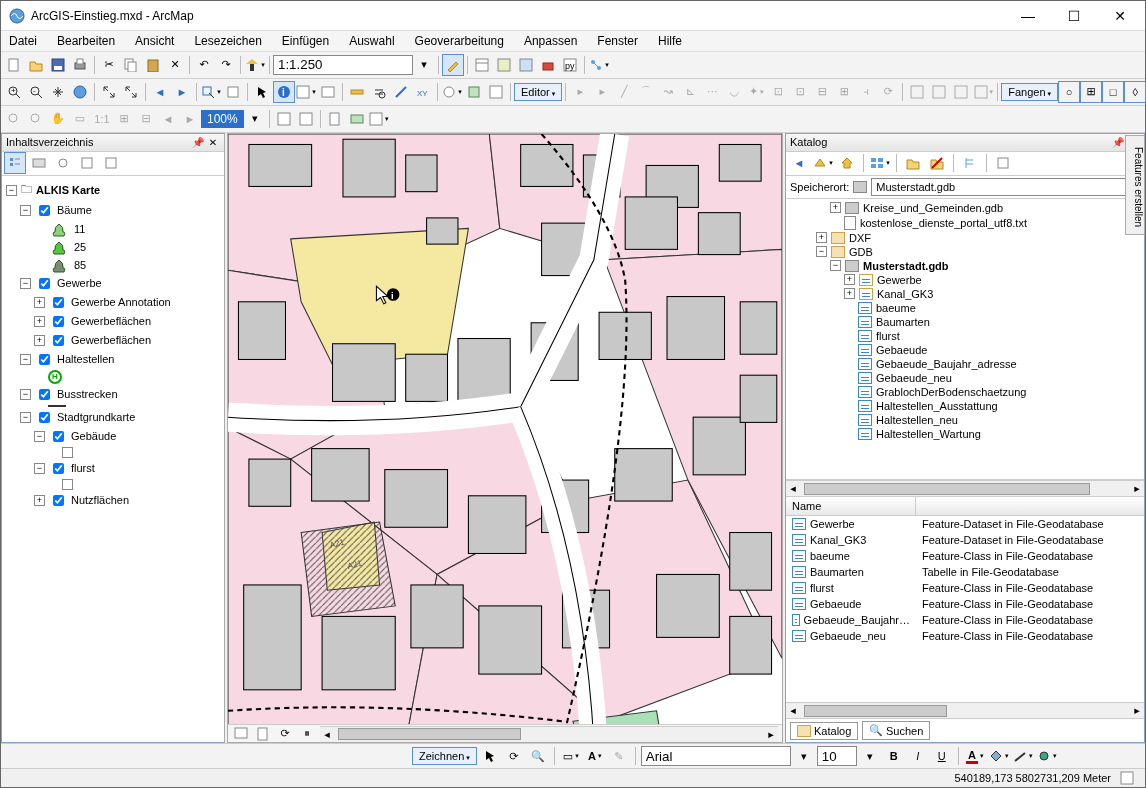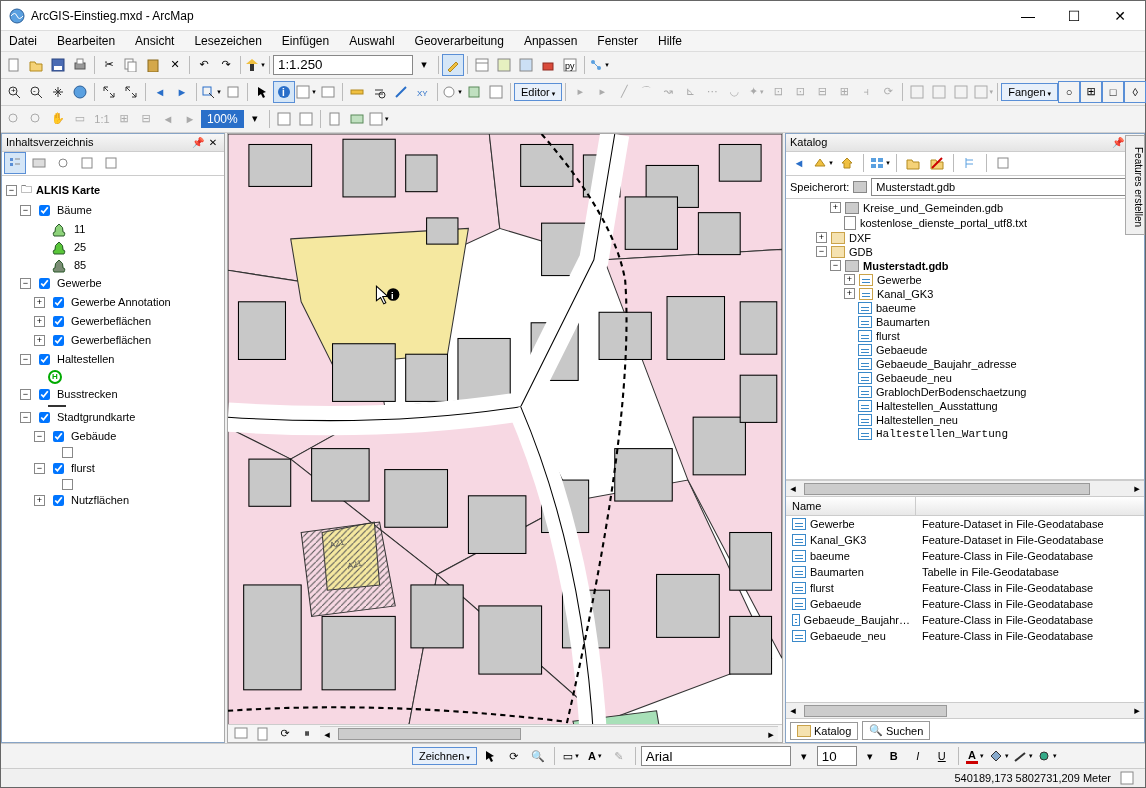--- a/index.html
+++ b/index.html
@@ -780,21 +780,21 @@
               <span>GrablochDerBodenschaetzung</span>
             </div>
             <div class="kt-row" style="padding-left: 68px;">
               <span class="fc-icon"></span>
               <span>Haltestellen_Ausstattung</span>
             </div>
             <div class="kt-row" style="padding-left: 68px;">
               <span class="fc-icon"></span>
               <span>Haltestellen_neu</span>
             </div>
-            <div class="kt-row" style="padding-left: 68px; font-family: Liberation Mono, monospace;">
+            <div class="kt-row" style="padding-left: 68px;">
               <span class="fc-icon"></span>
               <span>Haltestellen_Wartung</span>
             </div>
           </div>
       </div>
       <div class="hscroll">
           <span style="width:14px;text-align:center">◂</span>
           <div class="thumb" style="width:80%"></div>
           <span style="margin-left:auto;width:14px;text-align:center">▸</span>
         </div>

